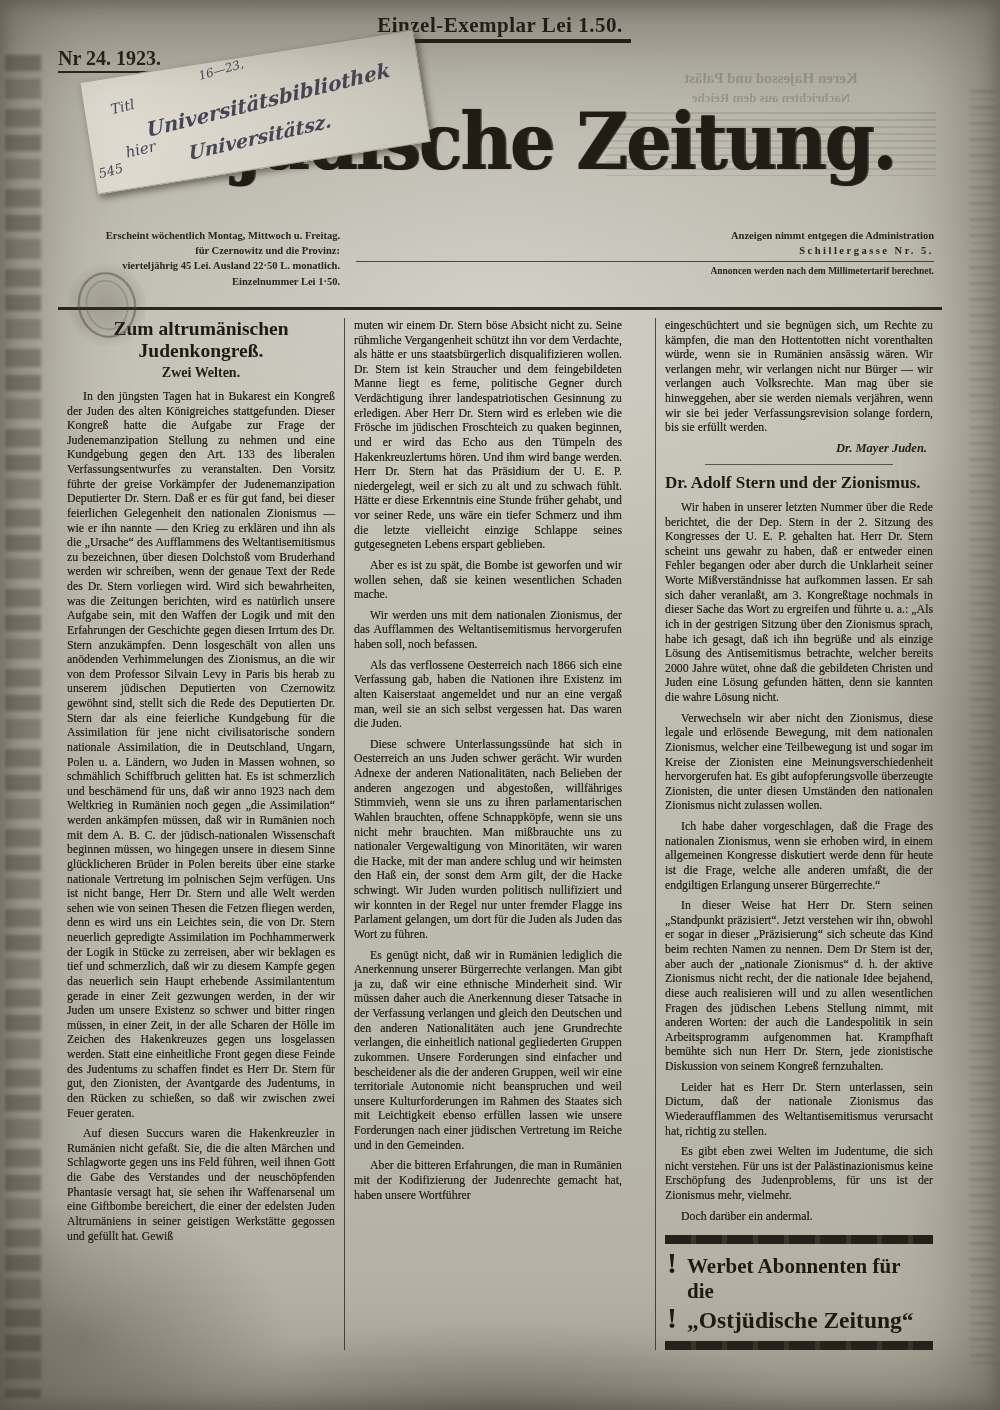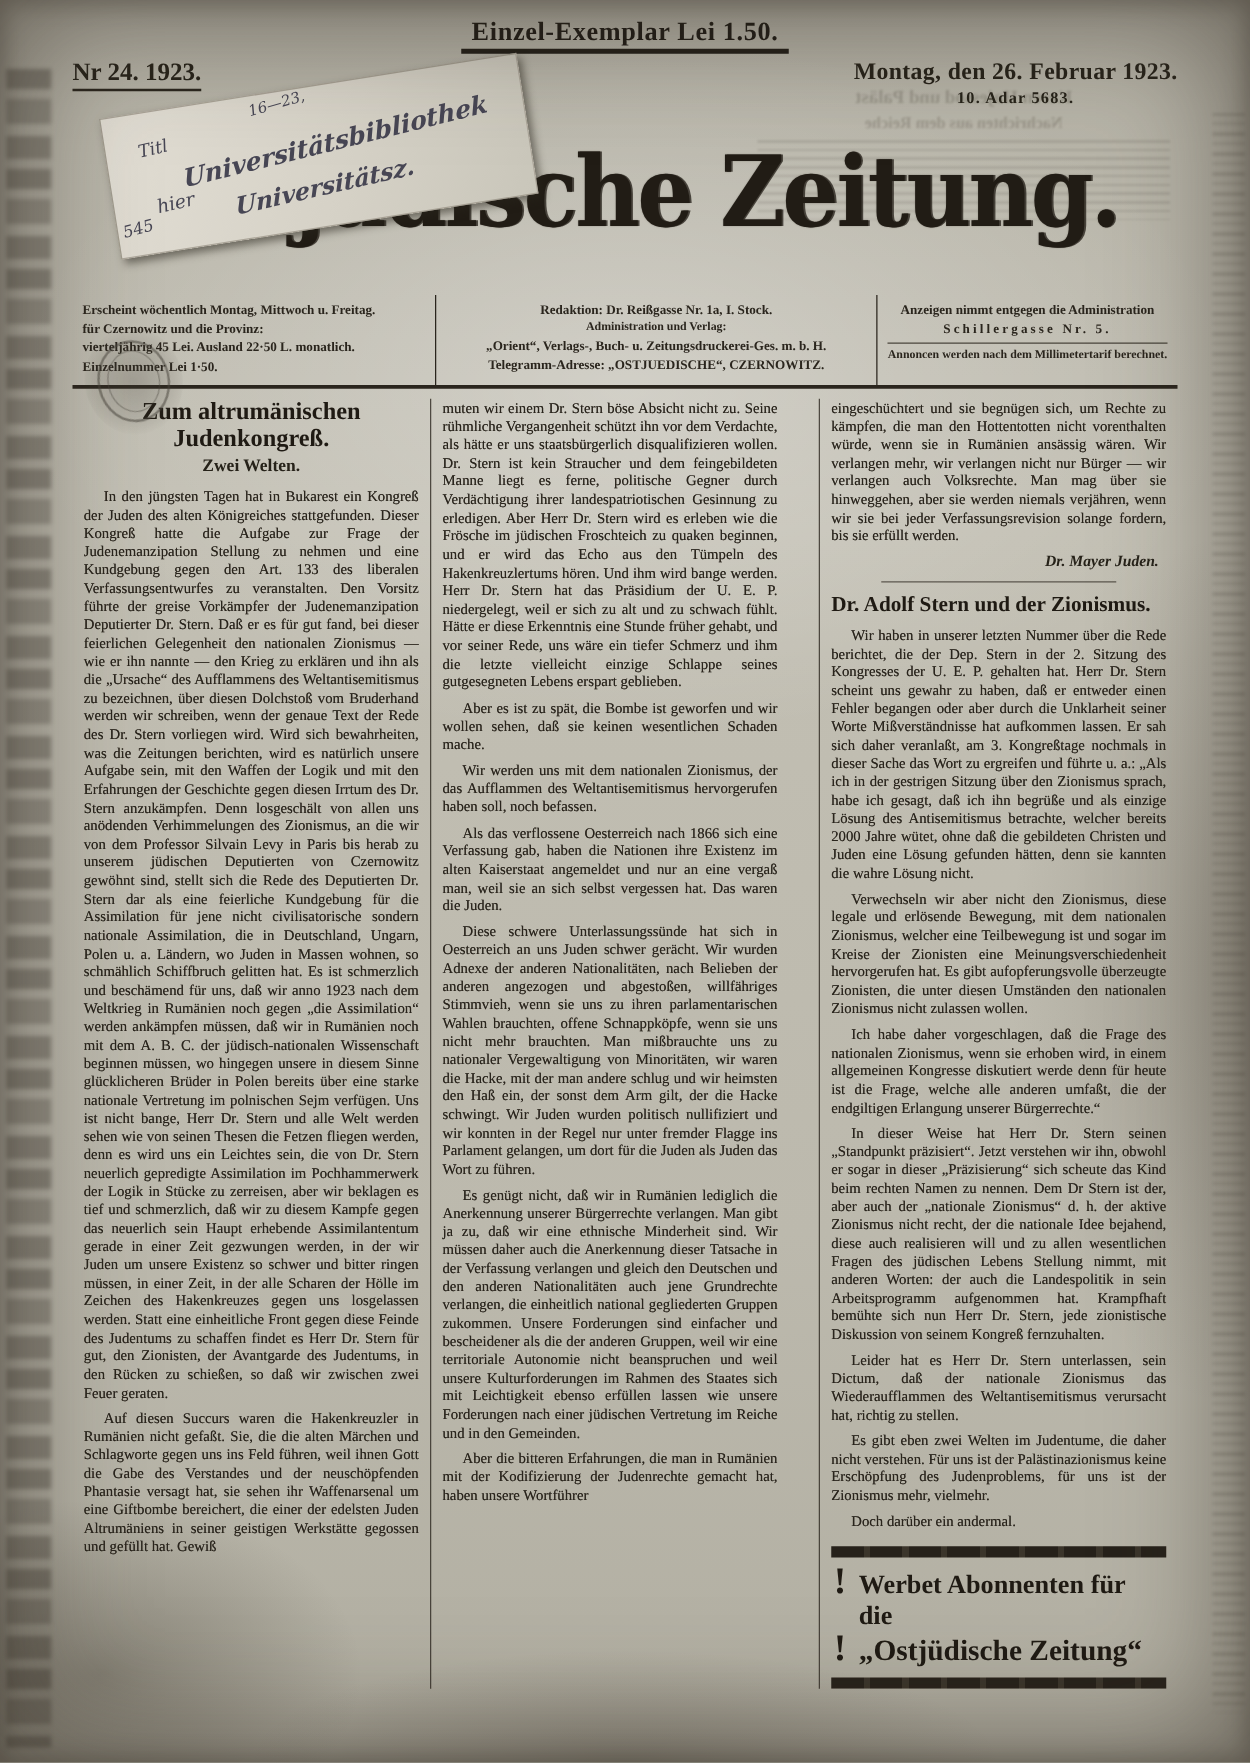--- a/index.html
+++ b/index.html
@@ -50,21 +50,21 @@
   .hw-main{left:58px;top:34px;font-size:20px;transform:rotate(-5deg) skewX(-8deg);font-weight:bold;}
   .hw-hier{left:34px;top:66px;font-size:15px;transform:rotate(-4deg);}
   .hw-sec{left:96px;top:70px;font-size:19px;transform:rotate(-4deg) skewX(-10deg);font-weight:bold;}
   .hw-n2{left:4px;top:84px;font-size:13px;transform:rotate(-6deg);}
 
   
   .subtitle{margin:4px 58px 0;font-weight:bold;font-size:16.5px;text-align:center;
     border-bottom:2px solid #2a251d;padding-bottom:6px;color:#211d16;letter-spacing:.2px;}
   .infobar{display:flex;margin:0 58px;border-bottom:3px solid #2a251d;font-size:10.5px;
     font-weight:bold;color:#2a251d;}
-  .infobar .ib-col{padding:5px 8px 6px;line-height:1.45;}
+  .infobar .ib-col{padding:5px 8px 18px;line-height:1.45;text-align:right;}
   .ib-left{flex:0 0 31%;text-align:left;}
   .ib-mid{flex:0 0 38%;text-align:center;border-left:1px solid #2a251d;border-right:1px solid #2a251d;}
   .ib-right{flex:1;text-align:center;}
   .ib-right .spread{letter-spacing:2.5px;}
   .ib-right .fine{font-size:9.5px;border-top:1px solid rgba(42,37,29,.8);margin-top:3px;padding-top:3px;}
   .ib-mid .tiny{font-size:9.5px;}
 
   
   .columns{display:flex;margin:8px 58px 0;height:1032px;}
   .col{flex:1 1 0;padding:0 9px;overflow:hidden;}
@@ -126,24 +126,20 @@
     <div class="bl2">Nachrichten aus dem Reiche</div>
     <div class="bl-lines"></div>
   </div>
 
   <div class="content">
 
     <div class="price">Einzel-Exemplar Lei 1.50.</div>
 
     <div class="issue-date-row">
       <div class="issue">Nr 24. 1923.</div>
-      <div class="date-block">
-        <div class="date">Montag, den 26. Februar 1923.</div>
-        <div class="hdate">10. Adar 5683.</div>
-      </div>
     </div>
 
     <div class="masthead">
       <span class="masthead-title">Ostjüdische Zeitung.</span>
       <div class="slip">
         <span class="hw hw-n1">16—23,</span>
         <span class="hw hw-titl">Titl</span>
         <span class="hw hw-main">Universitätsbibliothek</span>
         <span class="hw hw-hier">hier</span>
         <span class="hw hw-sec">Universitätsz.</span>
@@ -151,26 +147,20 @@
       </div>
     </div>
 
 
     <div class="infobar">
       <div class="ib-col ib-left">
         <div>Erscheint wöchentlich Montag, Mittwoch u. Freitag.</div>
         <div>für Czernowitz und die Provinz:</div>
         <div>vierteljährig 45 Lei. Ausland 22·50 L. monatlich.</div>
         <div>Einzelnummer Lei 1·50.</div>
-      </div>
-      <div class="ib-col ib-mid">
-        <div>Redaktion: Dr. Reißgasse Nr. 1a, I. Stock.</div>
-        <div class="tiny">Administration und Verlag:</div>
-        <div>„Orient“, Verlags-, Buch- u. Zeitungsdruckerei-Ges. m. b. H.</div>
-        <div>Telegramm-Adresse: „OSTJUEDISCHE“, CZERNOWITZ.</div>
       </div>
       <div class="ib-col ib-right">
         <div>Anzeigen nimmt entgegen die Administration</div>
         <div class="spread">Schillergasse Nr. 5.</div>
         <div class="fine">Annoncen werden nach dem Millimetertarif berechnet.</div>
       </div>
     </div>
 
     <div class="columns">
 
@@ -195,21 +185,21 @@
         <div class="col3-text">
           <p class="noindent">eingeschüchtert und sie begnügen sich, um Rechte zu kämpfen, die man den Hottentotten nicht vorenthalten würde, wenn sie in Rumänien ansässig wären. Wir verlangen mehr, wir verlangen nicht nur Bürger — wir verlangen auch Volksrechte. Man mag über sie hinweggehen, aber sie werden niemals verjähren, wenn wir sie bei jeder Verfassungsrevision solange fordern, bis sie erfüllt werden.</p>
           <div class="signature">Dr. Mayer Juden.</div>
           <hr class="mini-rule">
           <div class="a2-title">Dr. Adolf Stern und der Zionismus.</div>
           <p>Wir haben in unserer letzten Nummer über die Rede berichtet, die der Dep. Stern in der 2. Sitzung des Kongresses der U. E. P. gehalten hat. Herr Dr. Stern scheint uns gewahr zu haben, daß er entweder einen Fehler begangen oder aber durch die Unklarheit seiner Worte Mißverständnisse hat aufkommen lassen. Er sah sich daher veranlaßt, am 3. Kongreßtage nochmals in dieser Sache das Wort zu ergreifen und führte u. a.: „Als ich in der gestrigen Sitzung über den Zionismus sprach, habe ich gesagt, daß ich ihn begrüße und als einzige Lösung des Antisemitismus betrachte, welcher bereits 2000 Jahre wütet, ohne daß die gebildeten Christen und Juden eine Lösung gefunden hätten, denn sie kannten die wahre Lösung nicht.</p>
           <p>Verwechseln wir aber nicht den Zionismus, diese legale und erlösende Bewegung, mit dem nationalen Zionismus, welcher eine Teilbewegung ist und sogar im Kreise der Zionisten eine Meinungsverschiedenheit hervorgerufen hat. Es gibt aufopferungsvolle überzeugte Zionisten, die unter diesen Umständen den nationalen Zionismus nicht zulassen wollen.</p>
           <p>Ich habe daher vorgeschlagen, daß die Frage des nationalen Zionismus, wenn sie erhoben wird, in einem allgemeinen Kongresse diskutiert werde denn für heute ist die Frage, welche alle anderen umfaßt, die der endgiltigen Erlangung unserer Bürgerrechte.“</p>
           <p>In dieser Weise hat Herr Dr. Stern seinen „Standpunkt präzisiert“. Jetzt verstehen wir ihn, obwohl er sogar in dieser „Präzisierung“ sich scheute das Kind beim rechten Namen zu nennen. Dem Dr Stern ist der, aber auch der „nationale Zionismus“ d. h. der aktive Zionismus nicht recht, der die nationale Idee bejahend, diese auch realisieren will und zu allen wesentlichen Fragen des jüdischen Lebens Stellung nimmt, mit anderen Worten: der auch die Landespolitik in sein Arbeitsprogramm aufgenommen hat. Krampfhaft bemühte sich nun Herr Dr. Stern, jede zionistische Diskussion von seinem Kongreß fernzuhalten.</p>
           <p>Leider hat es Herr Dr. Stern unterlassen, sein Dictum, daß der nationale Zionismus das Wiederaufflammen des Weltantisemitismus verursacht hat, richtig zu stellen.</p>
-          <p>Es gibt eben zwei Welten im Judentume, die daher nicht verstehen. Für uns ist der Palästinazionismus keine Erschöpfung des Judenproblems, für uns ist der Zionismus mehr, vielmehr.</p>
+          <p>Es gibt eben zwei Welten im Judentume, die sich nicht verstehen. Für uns ist der Palästinazionismus keine Erschöpfung des Judenproblems, für uns ist der Zionismus mehr, vielmehr.</p>
           <p>Doch darüber ein andermal.</p>
         </div>
         <div class="ad">
           <div class="ad-bar"></div>
           <div class="ad-body">
             <div class="ad-line ad-l1">
               <span class="ad-bang">!</span>
               <span>Werbet Abonnenten für die</span>
             </div>
             <div class="ad-line ad-l2">

